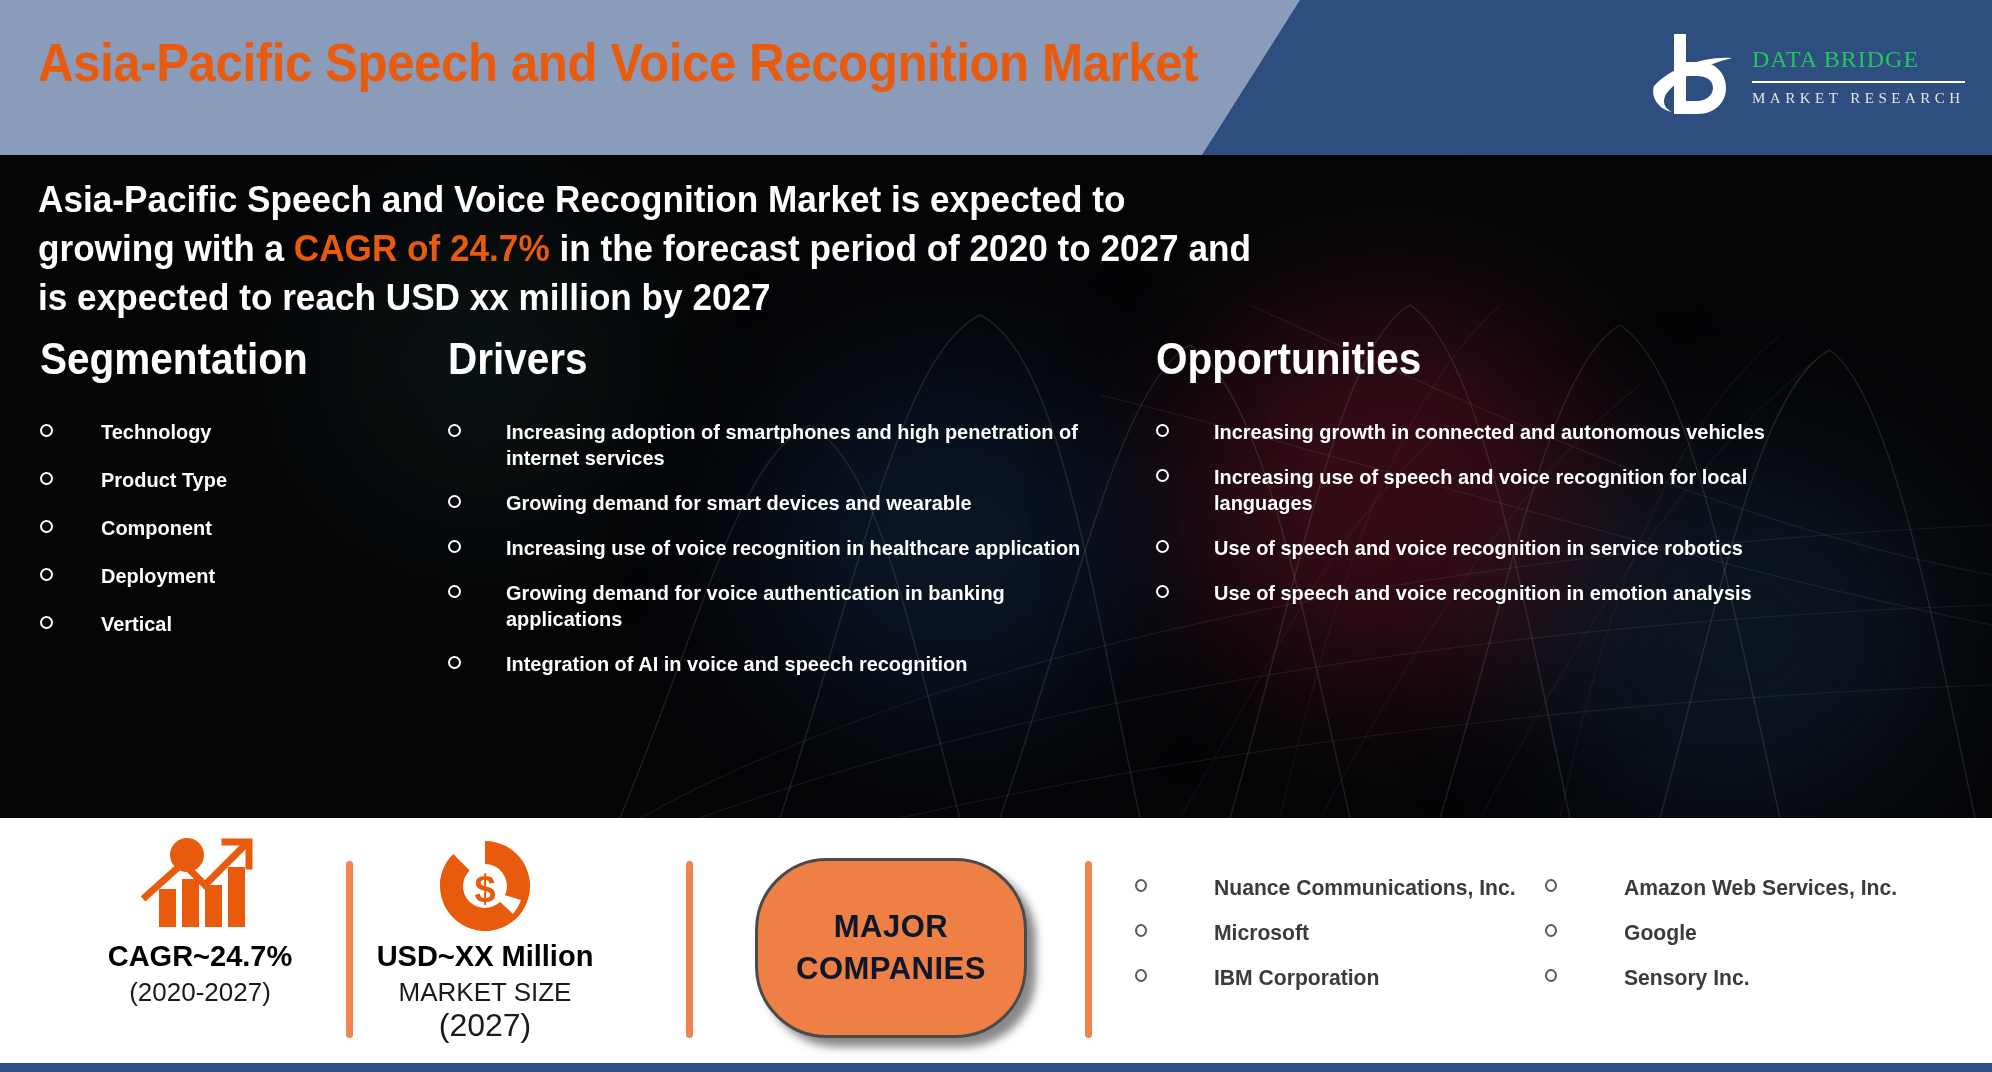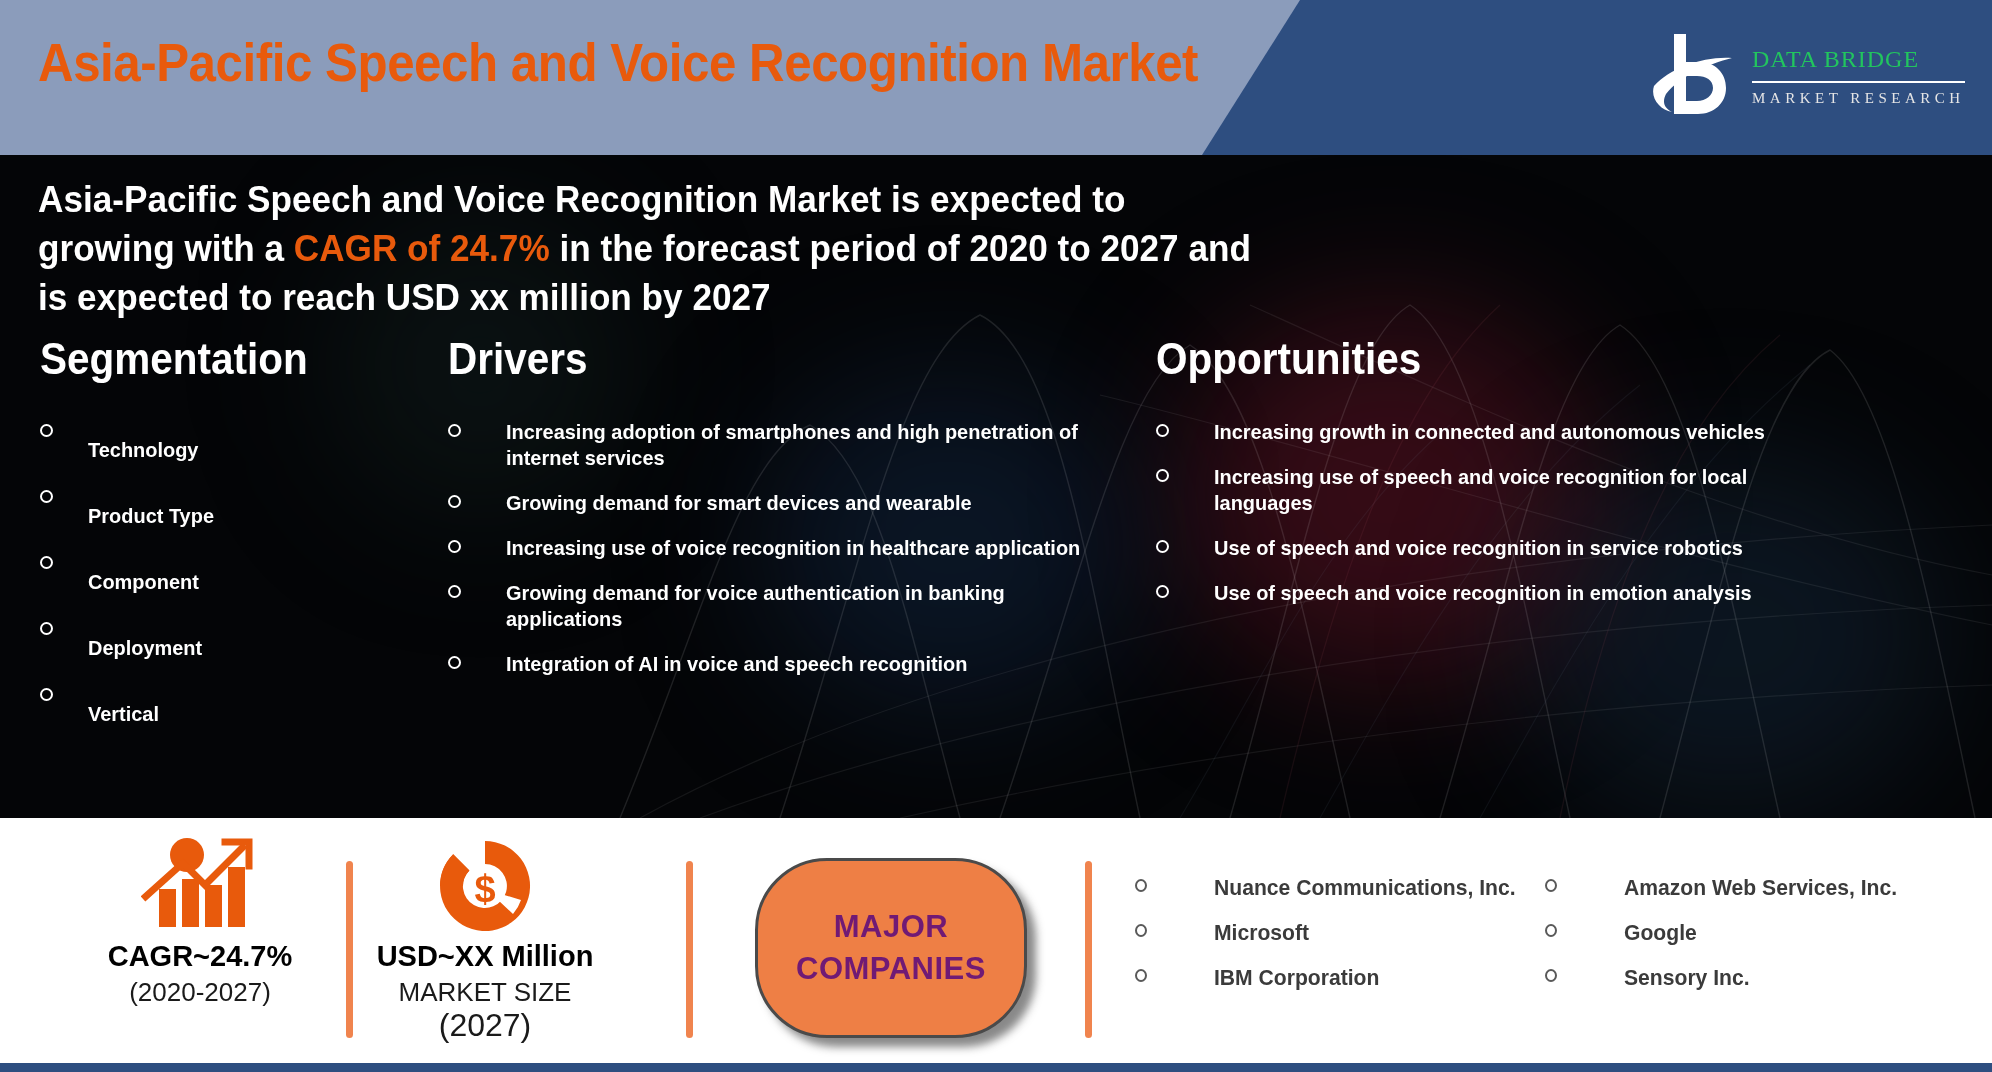--- a/index.html
+++ b/index.html
@@ -170,21 +170,21 @@
   .bullet-text {
     font-family: "Liberation Sans Narrow", "Liberation Sans", sans-serif;
     font-weight: bold;
     font-size: 21px;
     line-height: 26px;
     color: #ffffff;
     transform: scaleX(0.95);
     transform-origin: left top;
   }
   .col-segmentation .bullet-text { margin-left: 48px; font-size: 21px; }
-  .col-segmentation ul.bullet-list li { margin-bottom: 22px; flex-direction: column; }
+  .col-segmentation ul.bullet-list li { margin-bottom: 22px; }
   .col-drivers .bullet-text { margin-left: 45px; }
   .col-opportunities .bullet-text { margin-left: 45px; }
 
   
   .footer {
     position: absolute;
     top: 818px; left: 0;
     width: 1992px;
     height: 245px;
     background: #ffffff;
@@ -250,21 +250,21 @@
     display: flex;
     flex-direction: column;
     align-items: center;
     justify-content: center;
   }
   .major-btn span {
     font-family: "Liberation Sans", sans-serif;
     font-weight: bold;
     font-size: 31px;
     line-height: 42px;
-    color: #701a75;
+    color: #0f172a;
     letter-spacing: 0.5px;
     white-space: nowrap;
   }
 
   .companies {
     position: absolute;
     left: 1135px; top: 58px;
     width: 820px;
     display: flex;
     gap: 0px;

